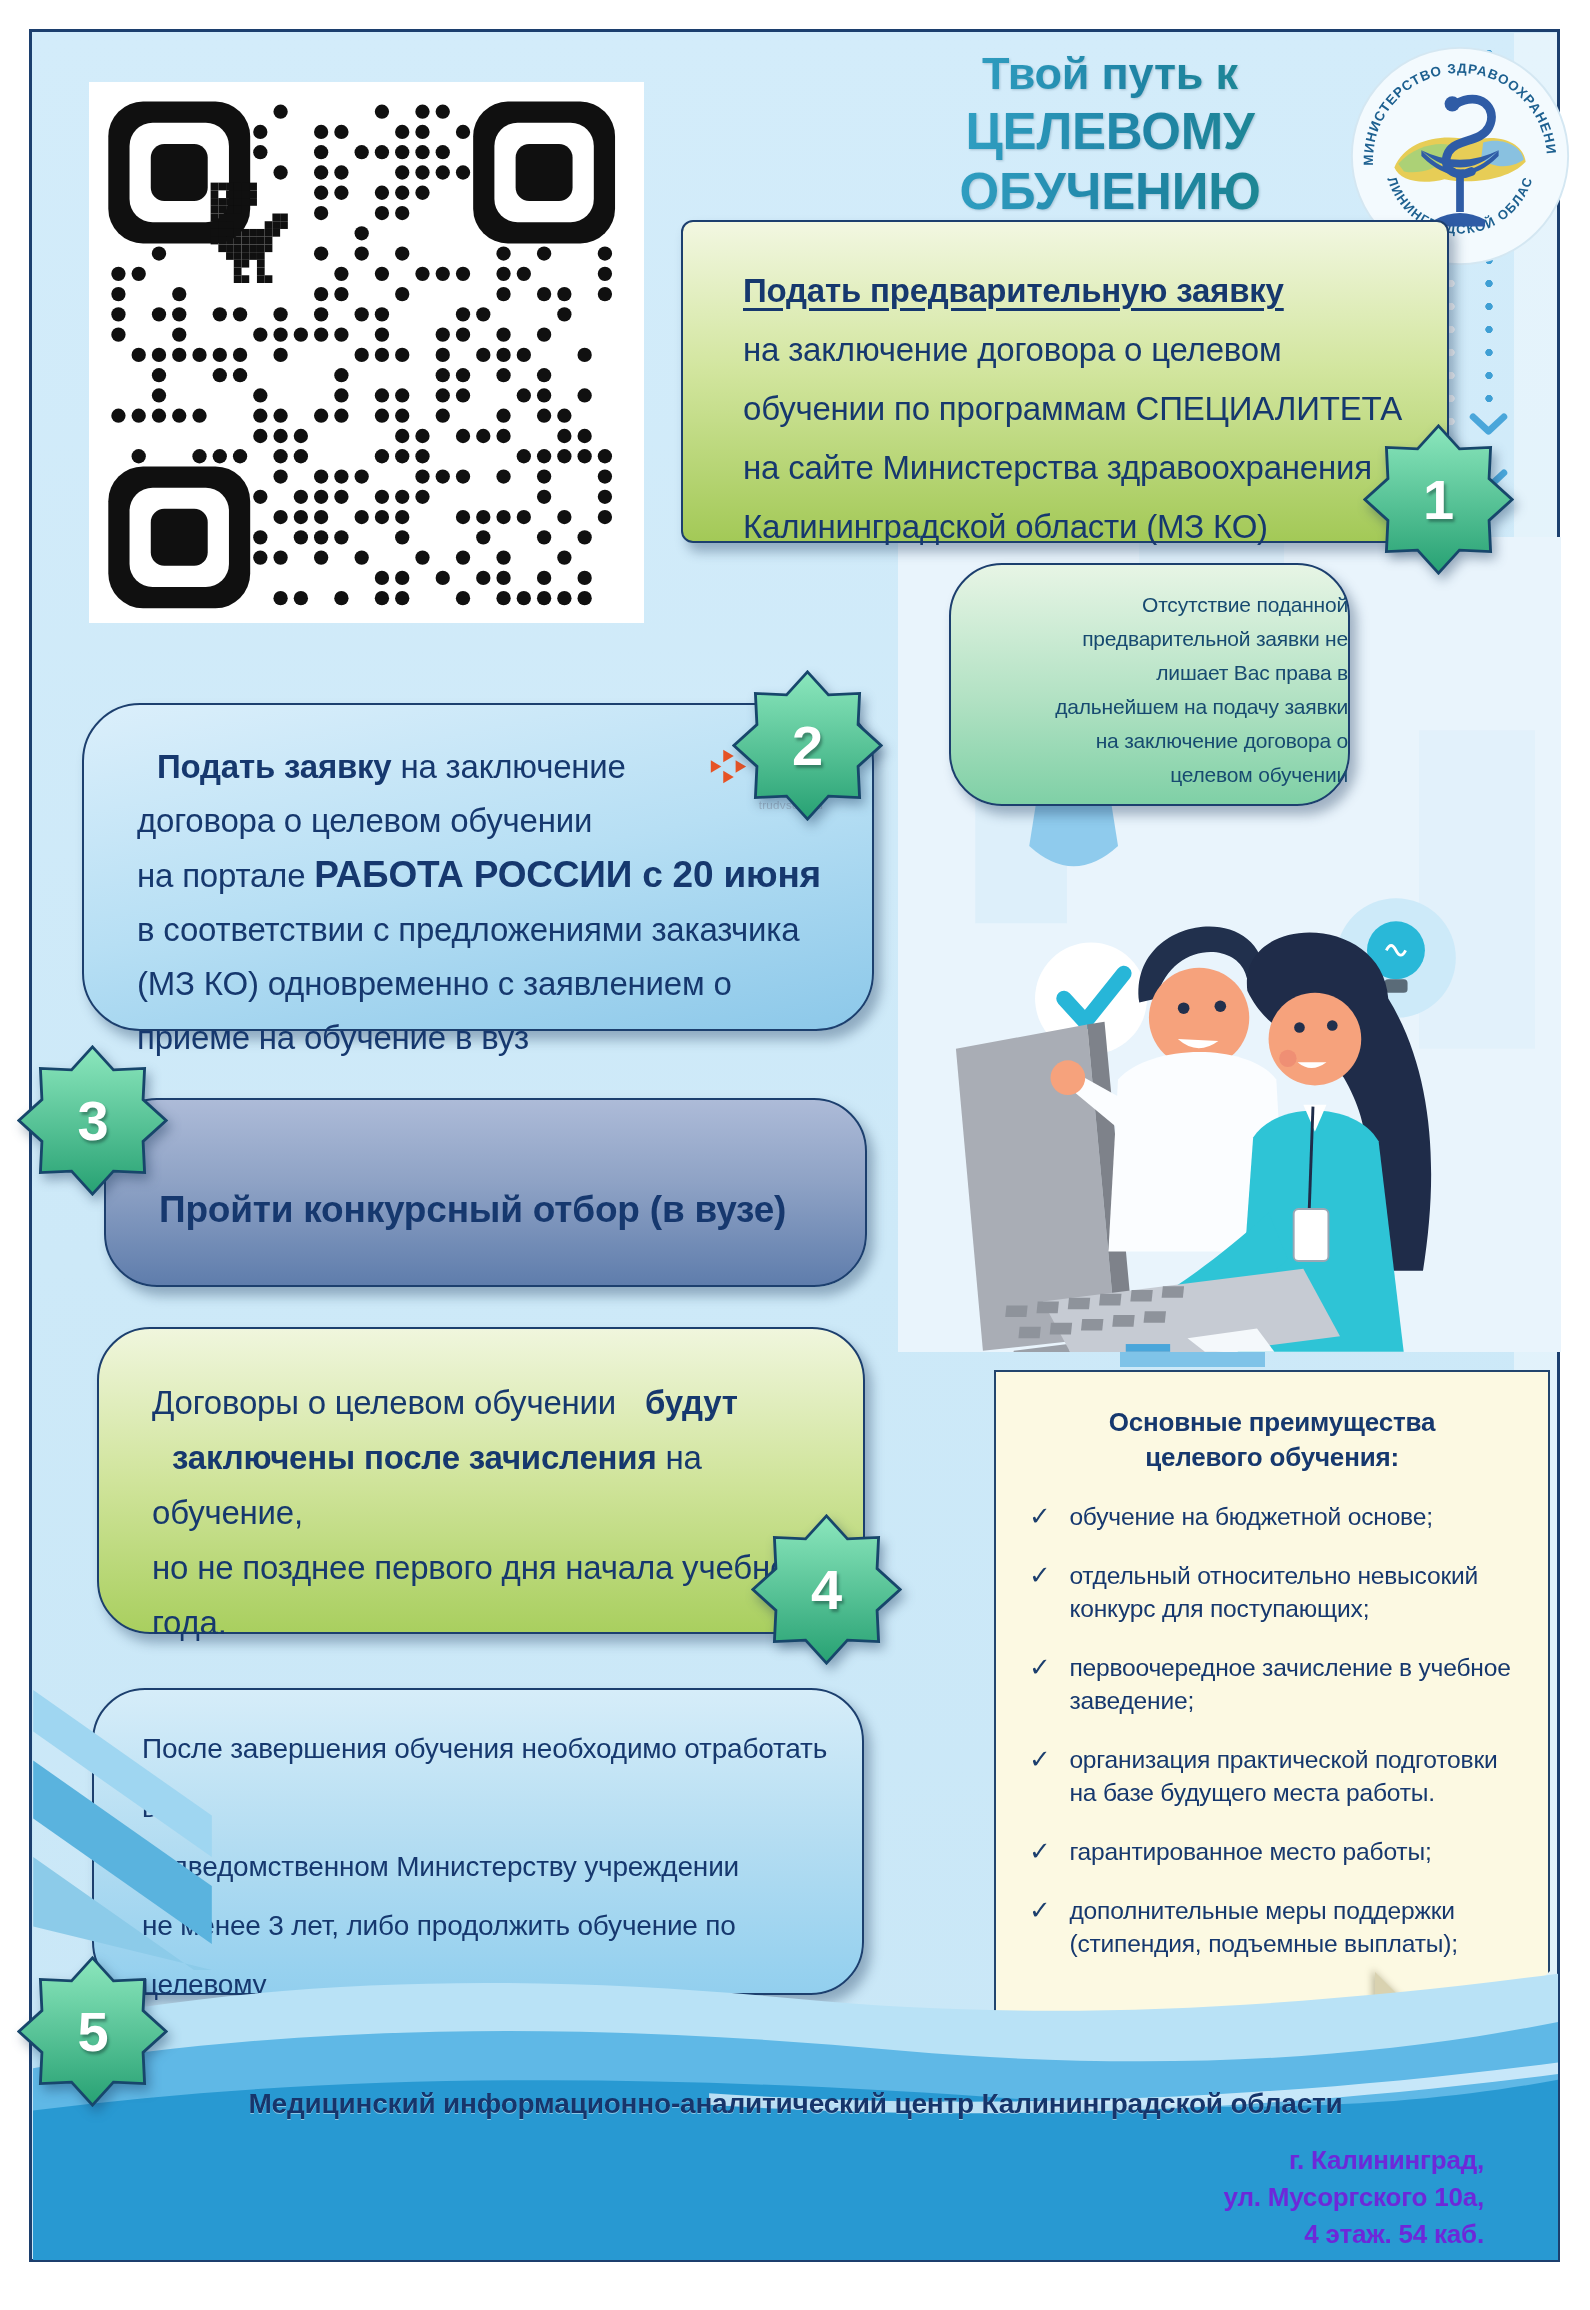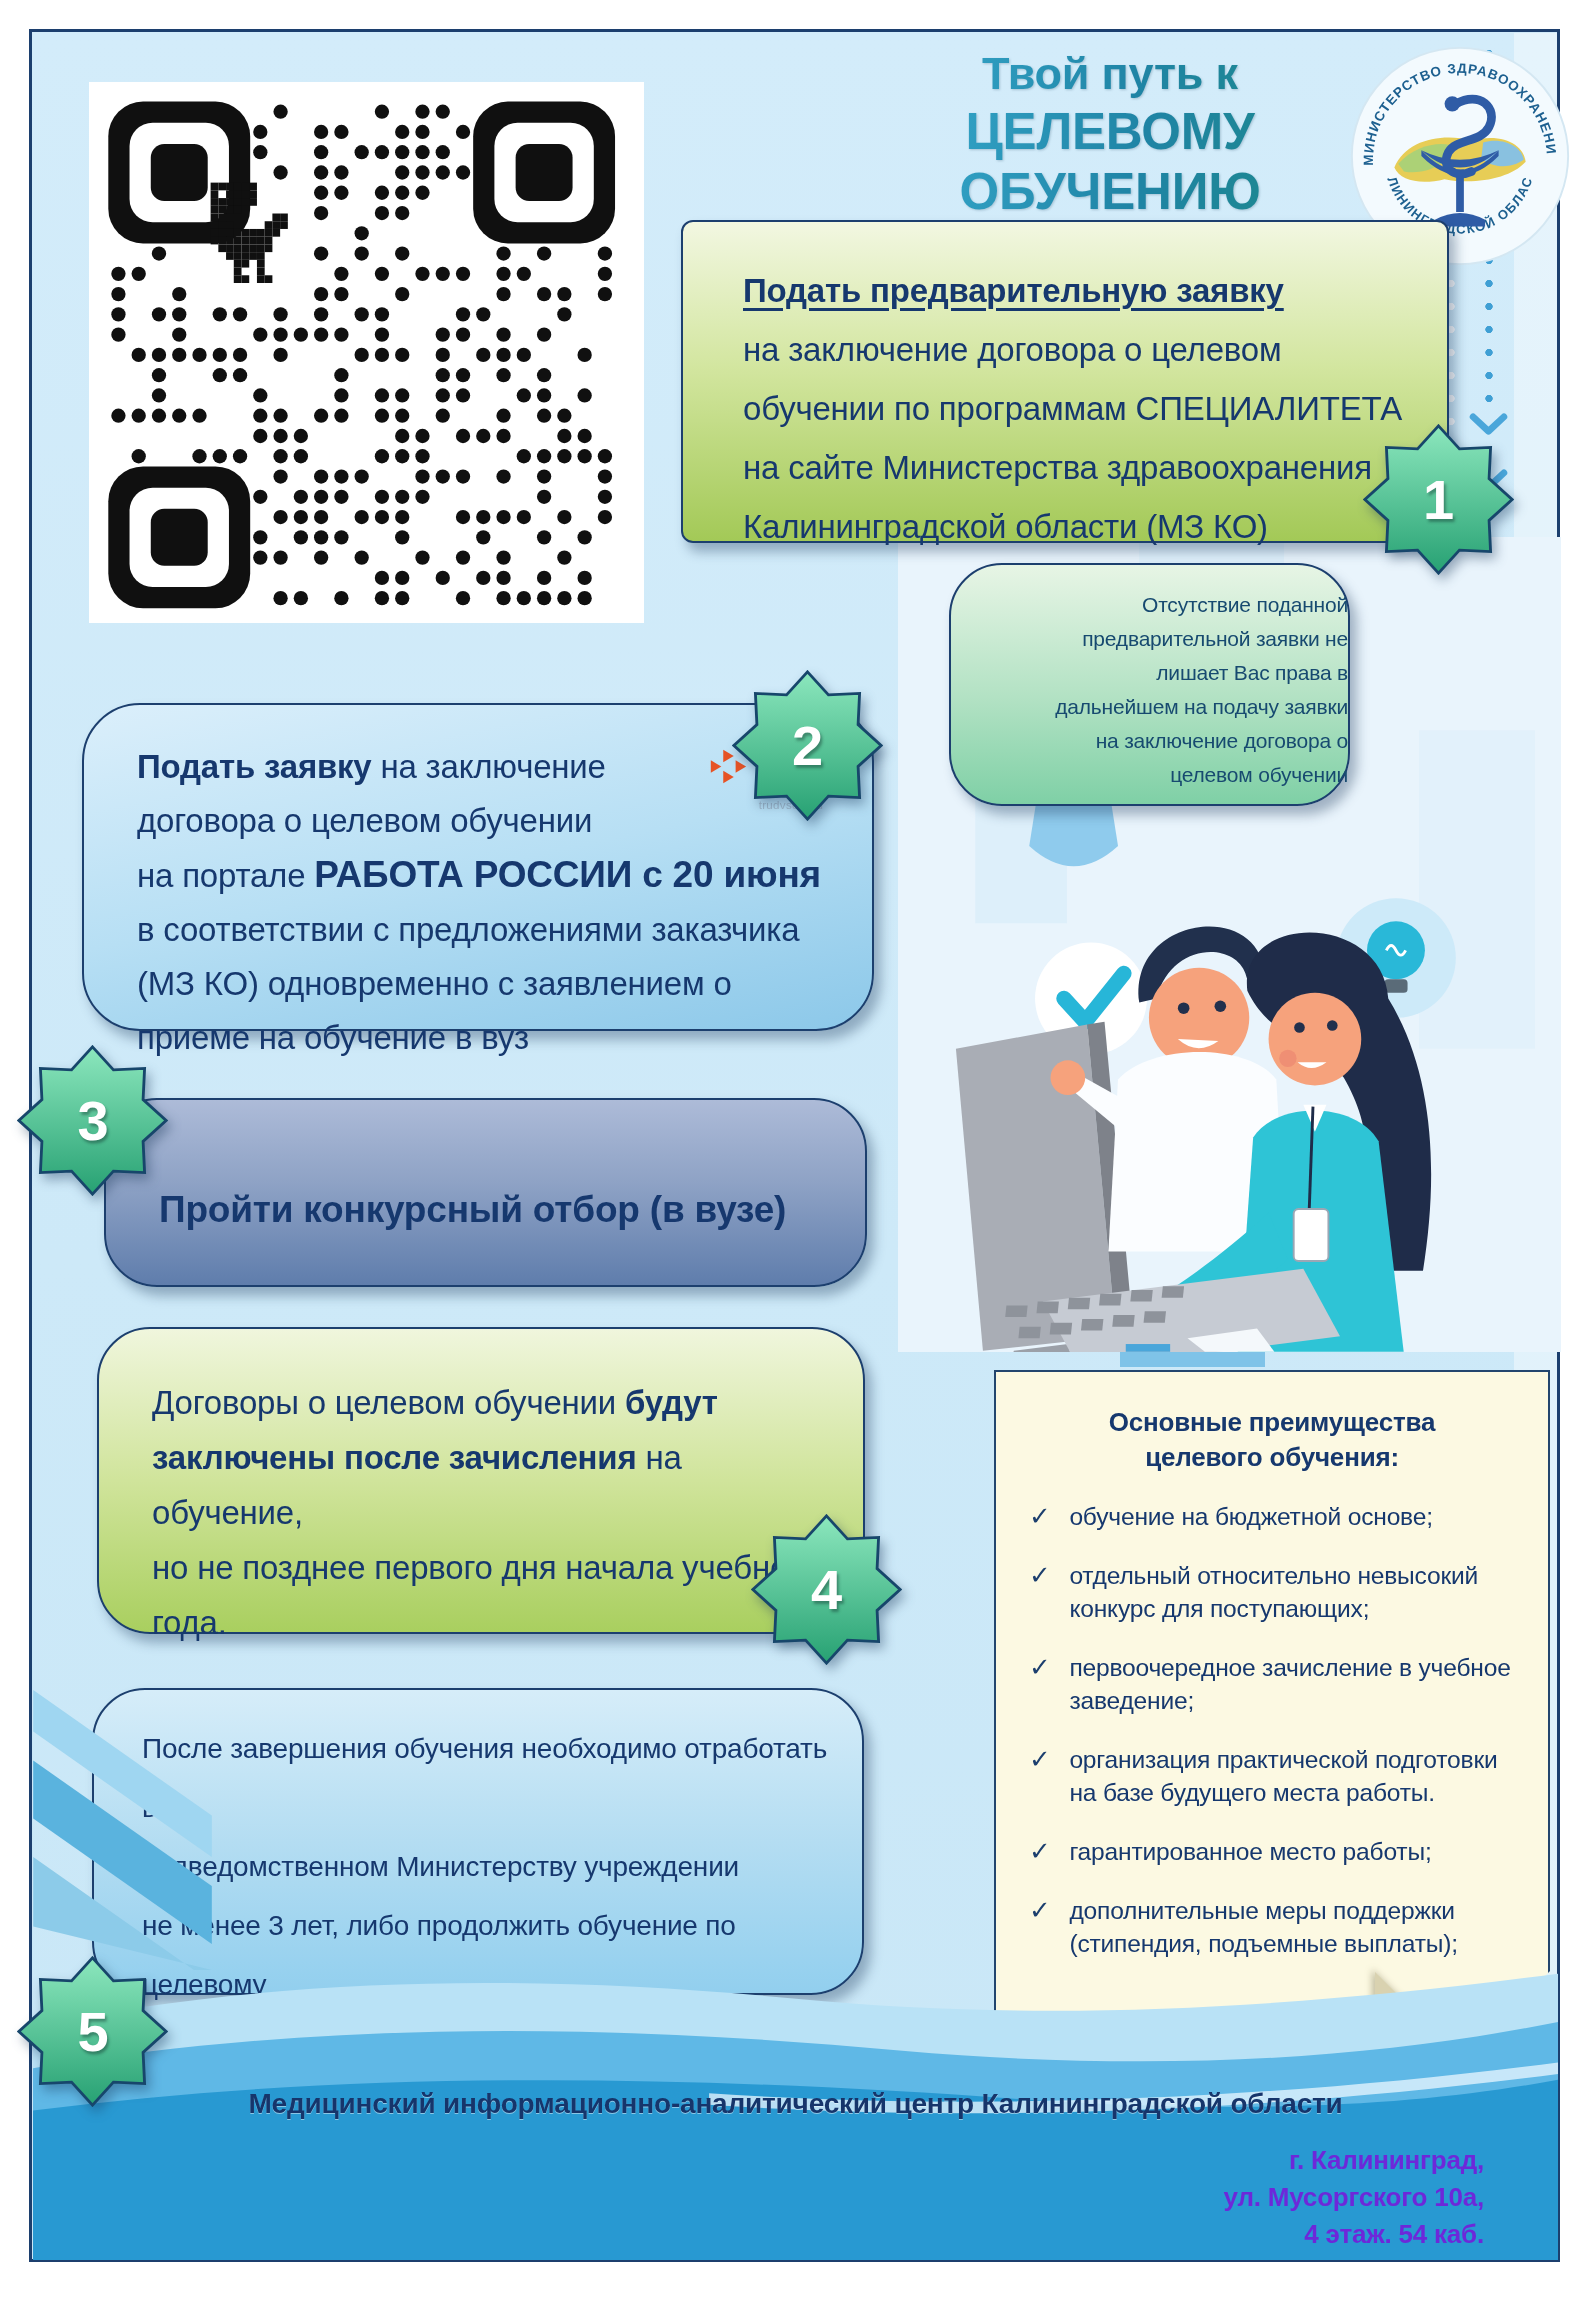--- a/index.html
+++ b/index.html
@@ -41,21 +41,21 @@
       padding:35px 29px 0 53px;box-sizing:border-box;font-size:33px;line-height:54px;}
   .bx-slate3{left:104px;top:1098px;width:763px;height:189px;border-radius:53px;
       background:linear-gradient(180deg,#adbbd8 0%,#8ea2c5 45%,#5f7dac 100%);
       padding:89px 17px 0 53px;box-sizing:border-box;font-size:37px;font-weight:bold;}
   .bx-green4{left:97px;top:1327px;width:768px;height:307px;border-radius:53px;
       background:linear-gradient(180deg,#f0f6dd 0%,#d0e49b 50%,#a9cf5f 100%);
       padding:46px 29px 0 53px;box-sizing:border-box;font-size:33px;line-height:55px;}
   .bx-blue5{left:92px;top:1688px;width:772px;height:307px;border-radius:53px;
       background:linear-gradient(180deg,#d6edf9 0%,#b4ddf2 50%,#92cfee 100%);
       padding:29px 19.3px 0 48px;box-sizing:border-box;font-size:28px;line-height:59px;}
-  .b{font-weight:bold;}
+  .b{font-weight:bold;margin-left:20px;}
   .bu{font-weight:bold;text-decoration:underline;text-decoration-thickness:2.9px;text-underline-offset:5.8px;}
   .bb{font-weight:bold;font-size:37px;}
   
   .wr{position:absolute;left:623px;top:42px;width:183px;display:flex;align-items:flex-start;gap:9.7px;}
   .wr .txt{color:#1d3a7a;font-weight:bold;font-size:20px;line-height:23px;letter-spacing:0.5px;}
   .wr .site{font-weight:normal;font-size:11.6px;color:#9db6c9;letter-spacing:0.3px;}
   
   .star{position:absolute;width:151px;height:151px;filter:drop-shadow(4.8px 6.8px 5.8px rgba(25,55,90,0.4));}
   .star svg{position:absolute;left:0;top:0;}
   .star .num{position:absolute;left:0;top:0;width:151px;height:151px;display:flex;align-items:center;justify-content:center;

